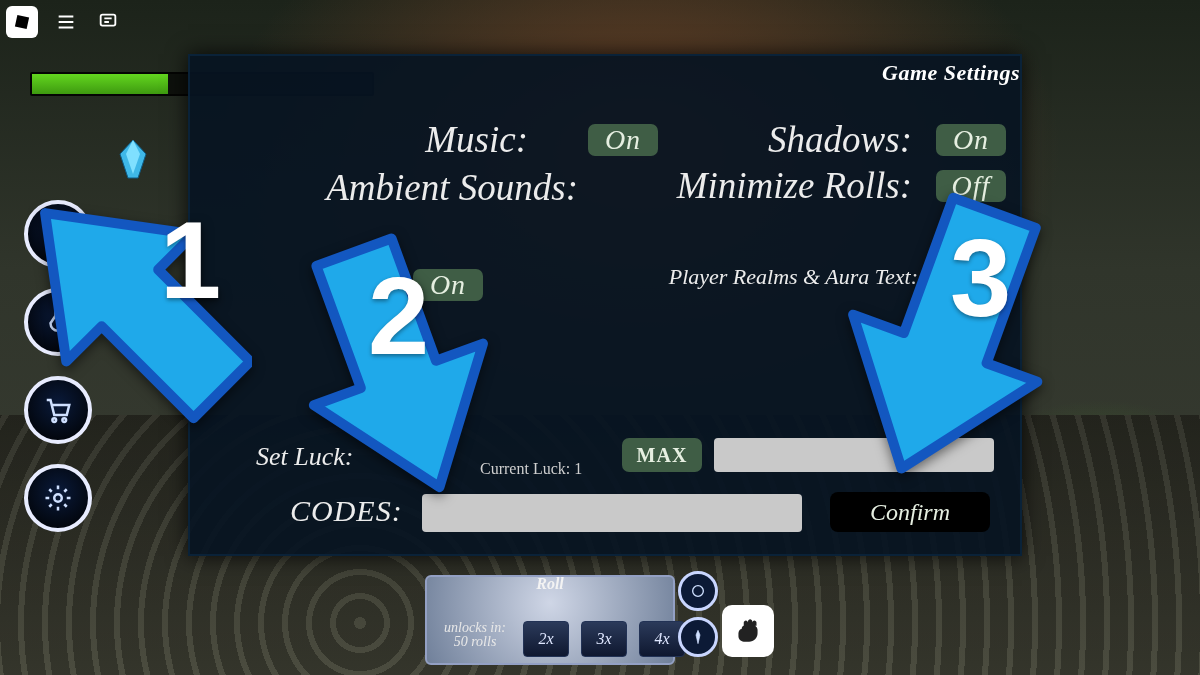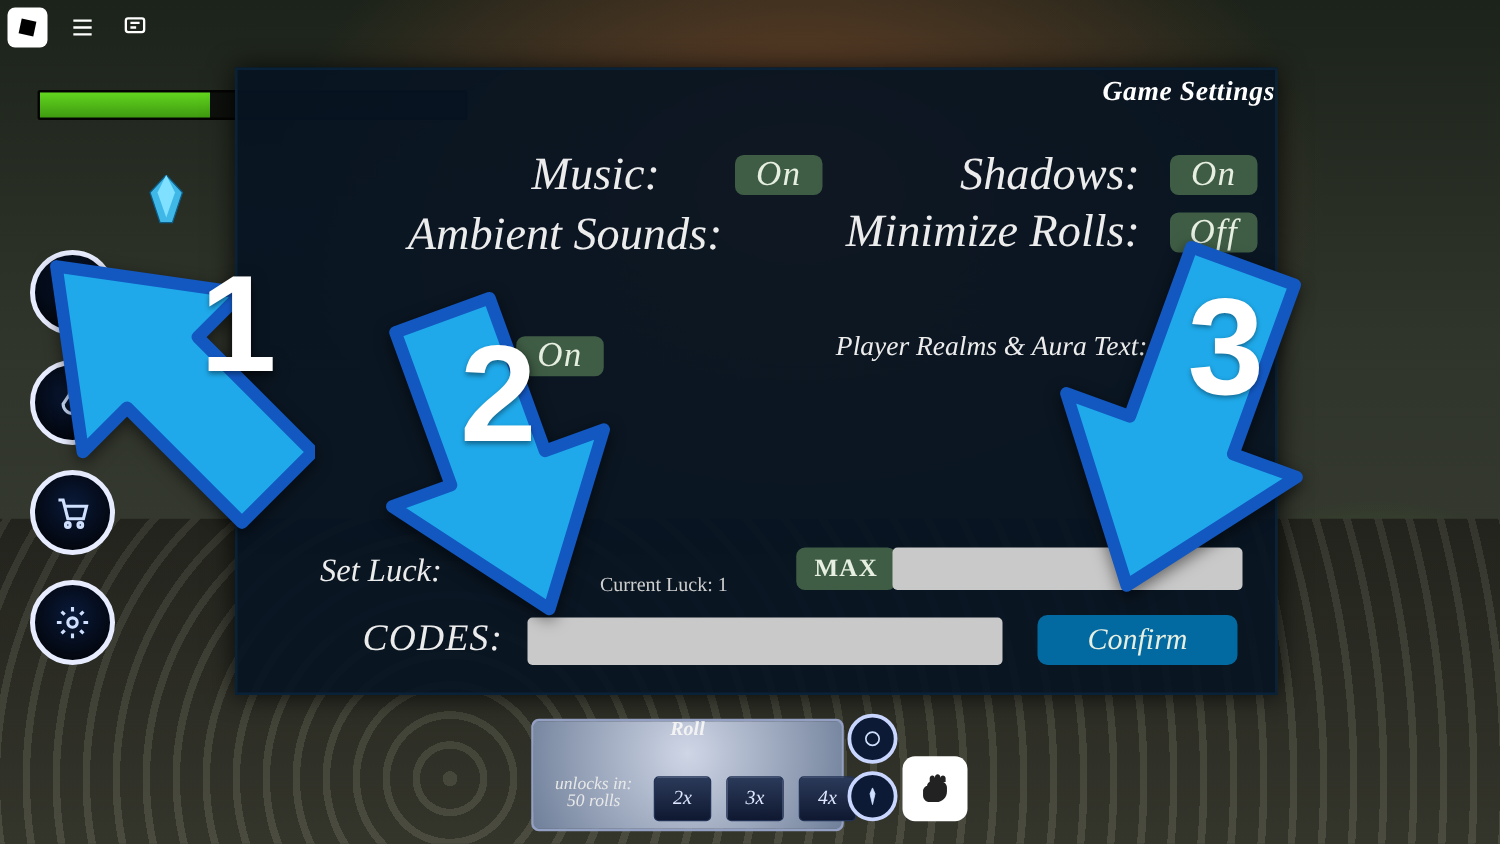--- a/index.html
+++ b/index.html
@@ -37,26 +37,26 @@
   .ambient .lbl{width:260px;}
   .shadows {top:62px; left:470px; width:346px; justify-content:flex-end; gap:24px;}
   .shadows .lbl{width:240px;}
   .minrolls{top:108px;left:470px; width:346px; justify-content:flex-end; gap:24px;align-items:center;}
   .minrolls .lbl{width:240px;}
   .realms  {top:158px;left:400px; width:416px; justify-content:flex-end; gap:18px;margin-top:47px;}
   .realms .small-lbl{width:320px;text-align:right;}
 
   .setluck{position:absolute;left:66px;bottom:82px;color:#ececec;font-size:26px;font-style:italic;}
   .luckcur{position:absolute;left:290px;bottom:76px;color:#cfcfcf;font-size:16px;}
-  .maxbtn{position:absolute;left:432px;bottom:82px;width:80px;height:34px;border-radius:7px;background:#3f5d45;color:#e6efe1;font-size:20px;display:flex;align-items:center;justify-content:center;font-weight:bold;letter-spacing:1px;margin-left:15px;}
+  .maxbtn{position:absolute;left:432px;bottom:82px;width:80px;height:34px;border-radius:7px;background:#3f5d45;color:#e6efe1;font-size:20px;display:flex;align-items:center;justify-content:center;font-weight:bold;letter-spacing:1px;}
   .luckinput{position:absolute;left:524px;bottom:82px;width:280px;height:34px;background:#c9c9c9;border-radius:4px;}
 
   .codeslbl{position:absolute;left:100px;bottom:26px;color:#ececec;font-size:30px;font-style:italic;letter-spacing:1px;}
   .codesinput{position:absolute;left:232px;bottom:22px;width:380px;height:38px;background:#c9c9c9;border-radius:4px;}
-  .confirm{position:absolute;left:640px;bottom:22px;width:160px;height:40px;border-radius:8px;background:#0369a1;color:#e6efe1;font-size:24px;display:flex;align-items:center;justify-content:center;font-style:italic;}
+  .confirm{position:absolute;left:640px;bottom:22px;width:160px;height:40px;border-radius:8px;background:#000000;color:#e6efe1;font-size:24px;display:flex;align-items:center;justify-content:center;font-style:italic;}
 
   
   .botbox{position:absolute;left:425px;bottom:10px;width:250px;height:90px;border:2px solid #93a0c4;border-radius:6px;background:radial-gradient(circle at 50% 30%, #cfd6e6,#70809a 100%);padding:4px;box-sizing:border-box;color:#e9eefc;text-align:center;}
   .rolllabel{position:absolute;top:-2px;left:0;right:0;color:#f3f3f3;font-style:italic;font-weight:bold;}
   .unlocks{font-size:14px;color:#e8e8e8;margin-top:20px;line-height:14px;font-style:italic;position:absolute;left:8px;top:24px;width:80px;text-align:center;}
   .mult{position:absolute;bottom:6px;display:flex;gap:12px;left:96px;}
   .mx{width:44px;height:34px;background:linear-gradient(180deg,#2b3a5a,#0f1830);border:1px solid #223255;border-radius:4px;color:#dfe7ff;display:flex;align-items:center;justify-content:center;font-style:italic;font-size:16px;}
   .rndbtn{position:absolute;width:34px;height:34px;border-radius:50%;background:#0c1a36;border:3px solid #c9d6ff;display:flex;align-items:center;justify-content:center;}
   .rndbtn svg{width:16px;height:16px;stroke:#cfe0ff;fill:#cfe0ff;}
   .rb1{left:678px;bottom:64px;} .rb2{left:678px;bottom:18px;}

